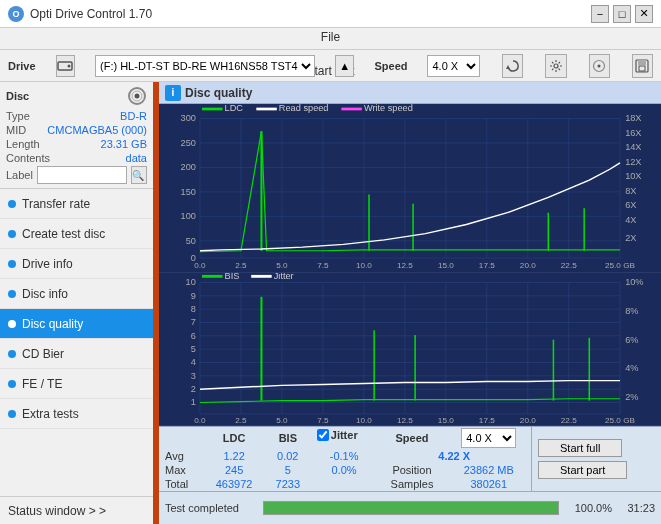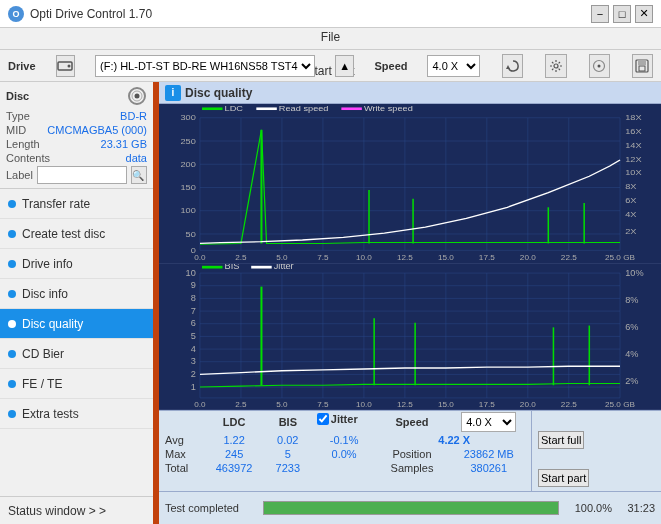--- a/index.html
+++ b/index.html
@@ -69,21 +69,21 @@
 
     
     .stats-bar { background: #d8e4f0; border-top: 1px solid #99aacc; display: flex; align-items: stretch; }
     .stats-table { flex: 1; }
     .stats-table table { width: 100%; border-collapse: collapse; font-size: 11px; }
     .stats-table td { padding: 1px 6px; }
     .stats-header td { font-weight: bold; color: #333; text-align: center; }
     .stats-data td { color: #1a6ee8; text-align: center; }
     .stats-data td:first-child { color: #333; text-align: left; }
     .stats-right { display: flex; flex-direction: column; padding: 4px 6px; gap: 4px; border-left: 1px solid #99aacc; align-items: flex-start; justify-content: center; min-width: 130px; }
-    .start-btn { background: #e8e8e8; border: 1px solid #999; padding: 2px 2px; font-size: 11px; cursor: pointer; white-space: nowrap; margin-top: 16px; }
+    .start-btn { background: #e8e8e8; border: 1px solid #999; padding: 2px 21px; font-size: 11px; cursor: pointer; white-space: nowrap; }
 
     
     .progress-bar-area { background: #d8e4f0; height: 26px; display: flex; align-items: center; padding: 16px 6px; gap: 8px; border-top: 1px solid #99aacc; }
     .progress-track { flex: 1; height: 14px; background: #fff; border: 1px solid #999; }
     .progress-fill { height: 100%; background: #4caf50; }
     .progress-text { font-size: 11px; color: #333; min-width: 45px; text-align: right; }
 
     
     .chart-svg { position: absolute; top: 0; left: 0; width: 100%; height: 100%; }
 

